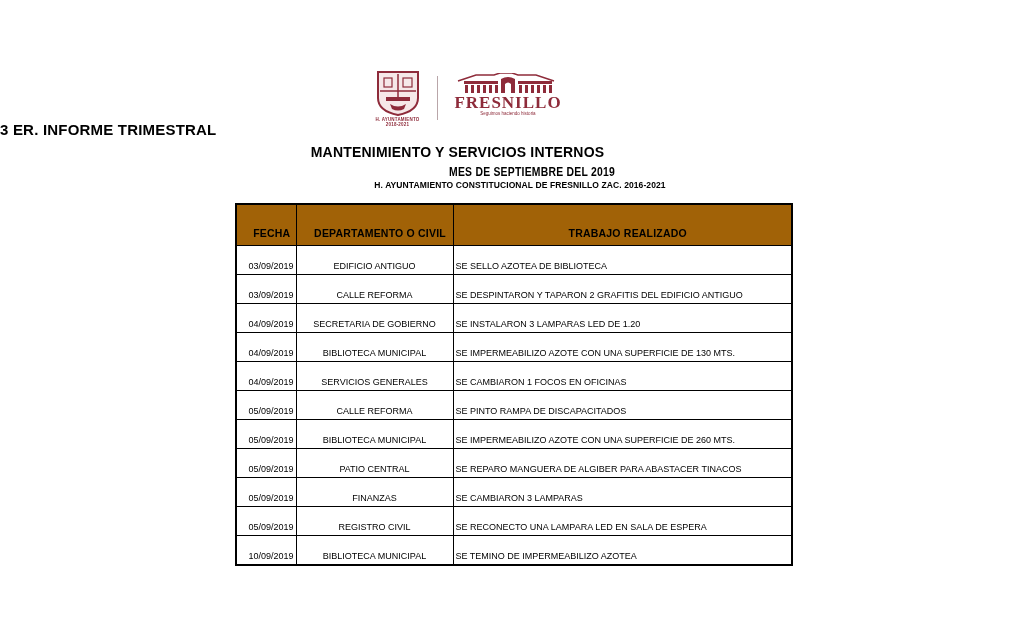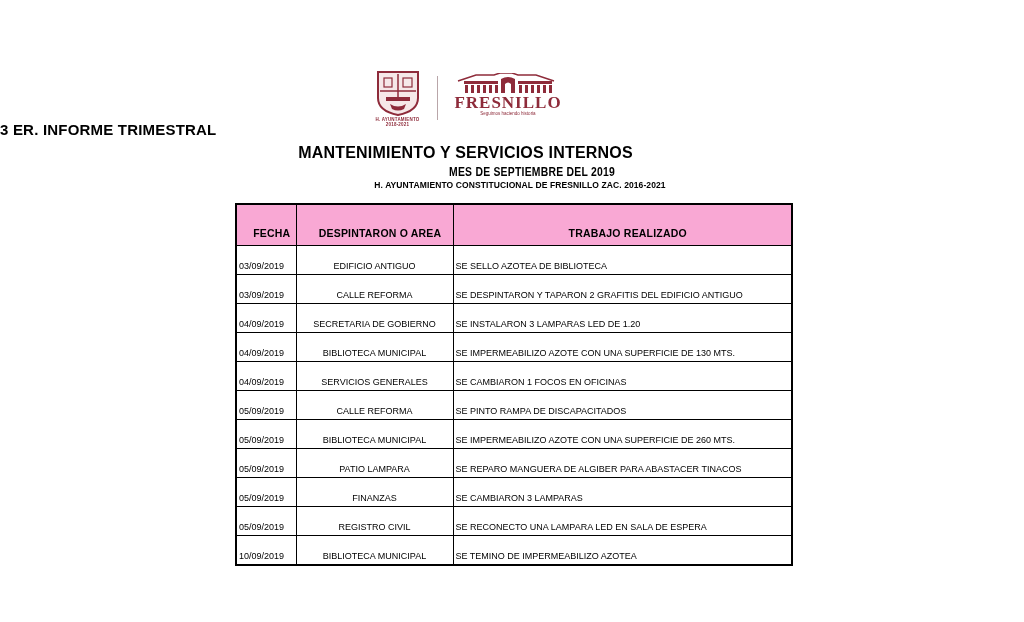--- a/index.html
+++ b/index.html
@@ -16,41 +16,41 @@
   .fresnillo{position:absolute;left:453px;top:73px;width:110px;text-align:center;}
   .fresnillo svg{display:block;margin:0 auto;}
   .wordmark{
     font-family:"Liberation Serif",serif;font-weight:bold;color:#8E2B3A;
     font-size:17px;line-height:16px;letter-spacing:1px;
   }
   .tagline{font-size:4.5px;line-height:5px;color:#8E2B3A;}
   
   .t1{position:absolute;top:121px;left:0;width:932px;text-align:left;
       font-size:15px;font-weight:bold;letter-spacing:.2px;}
-  .t2{position:absolute;top:144px;left:8px;width:915px;text-align:center;
-      font-size:16px;font-weight:bold;letter-spacing:.2px;}
+  .t2{position:absolute;top:144px;left:0;width:915px;text-align:center;
+      font-size:14px;font-weight:bold;letter-spacing:.2px;}
   .t3{position:absolute;top:164px;left:449px;font-size:13px;font-weight:bold;
       white-space:nowrap;transform:scaleX(0.8);transform-origin:left center;letter-spacing:.3px;}
   .t4{position:absolute;top:180px;left:0;width:962px;text-align:center;
       font-size:8.5px;font-weight:bold;letter-spacing:.1px;margin-left:39px;}
   
   table.report{
     position:absolute;left:235px;top:203px;width:556px;
     border-collapse:collapse;table-layout:fixed;border:2px solid #000;
   }
   table.report th{
-    background:#f9a8d4;border:1px solid #000;height:34px;
+    background:#a16207;border:1px solid #000;height:34px;
     font-size:10.5px;font-weight:bold;text-align:center;
     vertical-align:bottom;padding:0 2px 6px 13px;letter-spacing:.2px;
   }
   table.report td{
     border:1px solid #000;height:25px;font-size:9px;
     vertical-align:bottom;padding:0 2px 3px 2px;overflow:hidden;white-space:nowrap;
   }
-  td.c-fecha{padding-right:1px;font-size:8.5px;margin-left:8px;}
+  td.c-fecha{text-align:right;padding-right:1px;font-size:8.5px;margin-left:8px;}
   td.c-depto{text-align:center;padding-left:3px;}
   td.c-trabajo{text-align:left;padding-left:2px;}
   td.va-top{vertical-align:top;padding-top:3px;}
   .col-fecha{width:60px;}
   .col-depto{width:157px;}
   .col-trabajo{width:339px;}
 </style>
 </head>
 <body>
 
@@ -110,21 +110,21 @@
 
 <table class="report">
   <colgroup>
       <col class="col-fecha">
       <col class="col-depto">
       <col class="col-trabajo">
     </colgroup>
   <thead>
     <tr>
       <th>FECHA</th>
-      <th>DESPINTARON O AREA</th>
+      <th>DEPARTAMENTO O CIVIL</th>
       <th>TRABAJO REALIZADO</th>
     </tr>
   </thead>
   <tbody>
     <tr>
       <td class="c-fecha">03/09/2019</td>
       <td class="c-depto">EDIFICIO ANTIGUO</td>
       <td class="c-trabajo">SE SELLO AZOTEA DE BIBLIOTECA</td>
     </tr>
     <tr>
@@ -152,21 +152,21 @@
       <td class="c-depto">CALLE REFORMA</td>
       <td class="c-trabajo">SE PINTO RAMPA DE DISCAPACITADOS</td>
     </tr>
     <tr>
       <td class="c-fecha">05/09/2019</td>
       <td class="c-depto">BIBLIOTECA MUNICIPAL</td>
       <td class="c-trabajo">SE IMPERMEABILIZO AZOTE CON UNA SUPERFICIE DE 260 MTS.</td>
     </tr>
     <tr>
       <td class="c-fecha">05/09/2019</td>
-      <td class="c-depto">PATIO LAMPARA</td>
+      <td class="c-depto">PATIO CENTRAL</td>
       <td class="c-trabajo va-top">SE REPARO MANGUERA DE ALGIBER PARA ABASTACER TINACOS</td>
     </tr>
     <tr>
       <td class="c-fecha">05/09/2019</td>
       <td class="c-depto">FINANZAS</td>
       <td class="c-trabajo">SE CAMBIARON 3 LAMPARAS</td>
     </tr>
     <tr>
       <td class="c-fecha">05/09/2019</td>
       <td class="c-depto">REGISTRO CIVIL</td>

